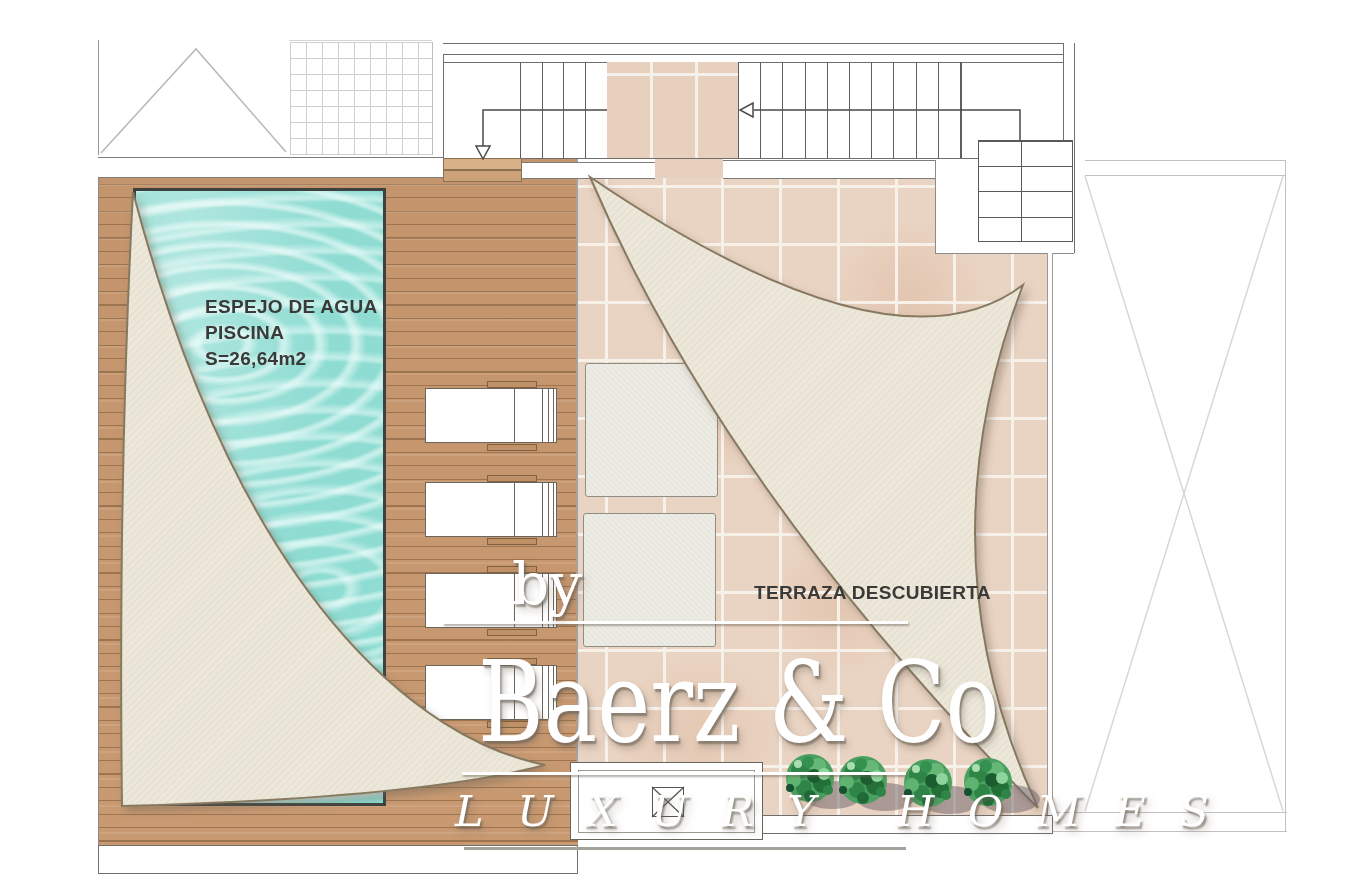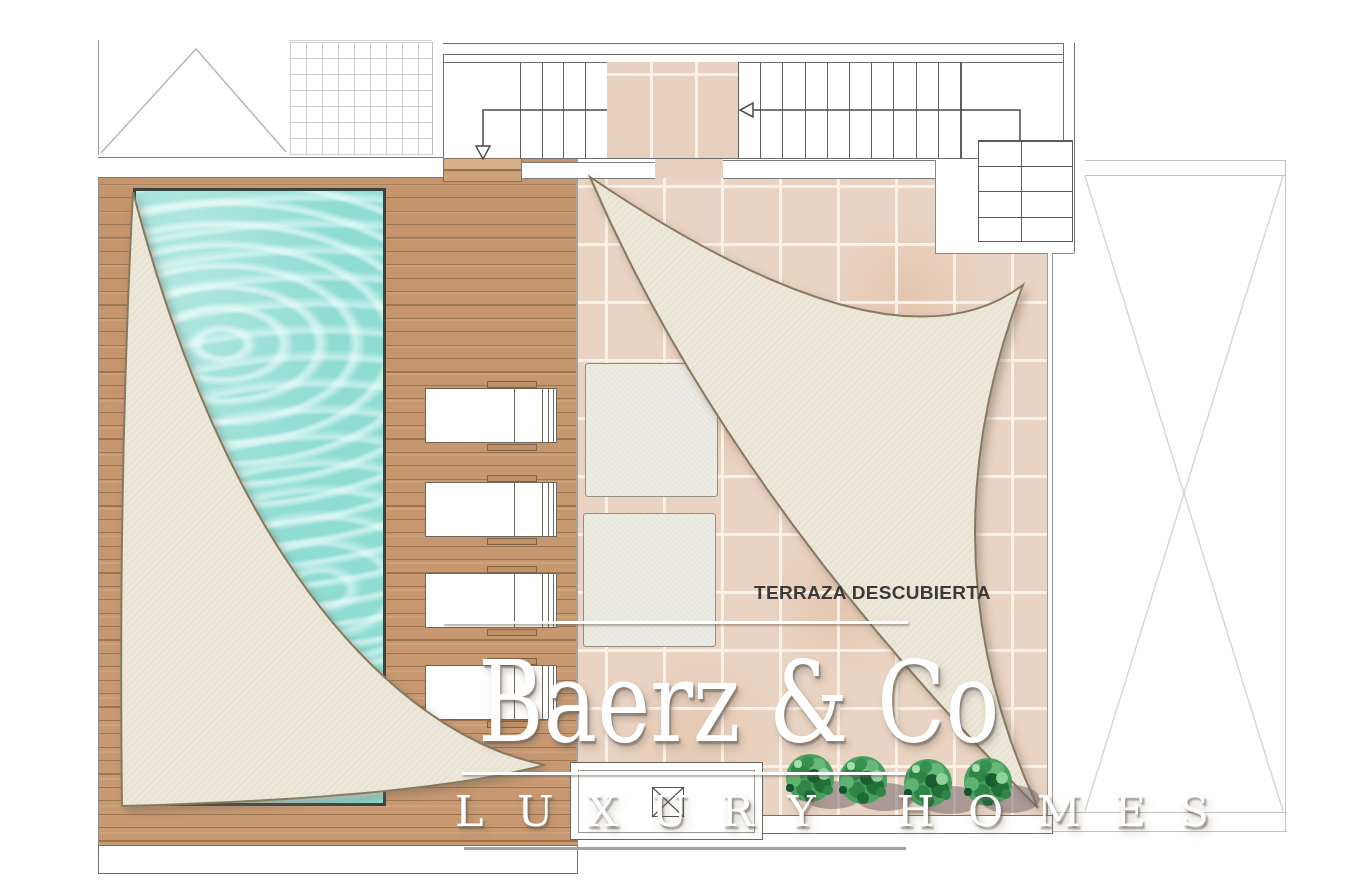--- a/index.html
+++ b/index.html
@@ -108,21 +108,21 @@
   .plan-label{color:#3a3a38;font-weight:bold;font-size:19px;line-height:26px;letter-spacing:.3px;white-space:nowrap;}
   .lbl-pool{left:205px;top:294px;}
   .lbl-terr{left:754px;top:580px;}
 
   
   .wm{color:#fff;font-family:"DejaVu Serif","Liberation Serif",serif;
       text-shadow:2px 3px 2px rgba(108,98,86,.65),4px 6px 8px rgba(108,98,86,.35);}
   .wm-by{left:507px;top:550px;width:80px;font-size:58px;text-align:center;}
   .wm-brand{left:428px;top:643px;width:500px;font-size:112px;line-height:118px;text-align:center;
             transform:scaleX(.8);transform-origin:center;white-space:nowrap;}
-  .wm-tag{left:455px;top:786px;width:460px;font-size:43px;letter-spacing:10px;text-align:center;white-space:pre;}
+  .wm-tag{left:455px;top:786px;width:460px;font-size:43px;letter-spacing:10px;text-align:center;white-space:pre;font-style:italic;}
   .wm-line{height:3px;background:#fff;box-shadow:1px 2px 2px rgba(108,98,86,.5);}
   .wm-line1{left:443px;top:621px;width:465px;}
   .wm-line2{left:462px;top:772px;width:444px;}
   .wm-line3{left:464px;top:847px;width:442px;background:#a5a19b;box-shadow:none;}
 
   svg.overlay{position:absolute;left:0;top:0;width:1368px;height:889px;pointer-events:none;}
 </style>
 </head>
 <body>
 
@@ -247,23 +247,29 @@
 
     <path d="M133,192 C240,600 420,740 545,765 Q420,798 122,806 Q118,480 133,192 Z" fill="url(#weave)" stroke="#87795f" stroke-width="2" filter="url(#sailShadow)"></path>
     <path d="M590,177 Q894,383 1023,285 Q920,554 1038,808 Q726,494 590,177 Z" fill="url(#weave)" stroke="#87795f" stroke-width="2" filter="url(#sailShadow)"></path>
 
     <use href="#bush" transform="translate(810,778)"></use>
     <use href="#bush" transform="translate(863,780)"></use>
     <use href="#bush" transform="translate(928,783)"></use>
     <use href="#bush" transform="translate(988,782)"></use>
   </svg>
 
+  <div class="abs plan-label lbl-pool">
+    <div>ESPEJO DE AGUA</div>
+    <div>PISCINA</div>
+    <div>S=26,64m2</div>
+  </div>
   <div class="abs plan-label lbl-terr">
     <div>TERRAZA DESCUBIERTA</div>
   </div>
 
   <div class="abs wm-line wm-line1"></div>
+  <div class="abs wm wm-by">by</div>
   <div class="abs wm wm-brand">Baerz &amp; Co</div>
   <div class="abs wm-line wm-line2"></div>
   <div class="abs wm wm-tag">L U X U R Y   H O M E S</div>
   <div class="abs wm-line wm-line3"></div>
 
 </div>
 
 </body></html>

